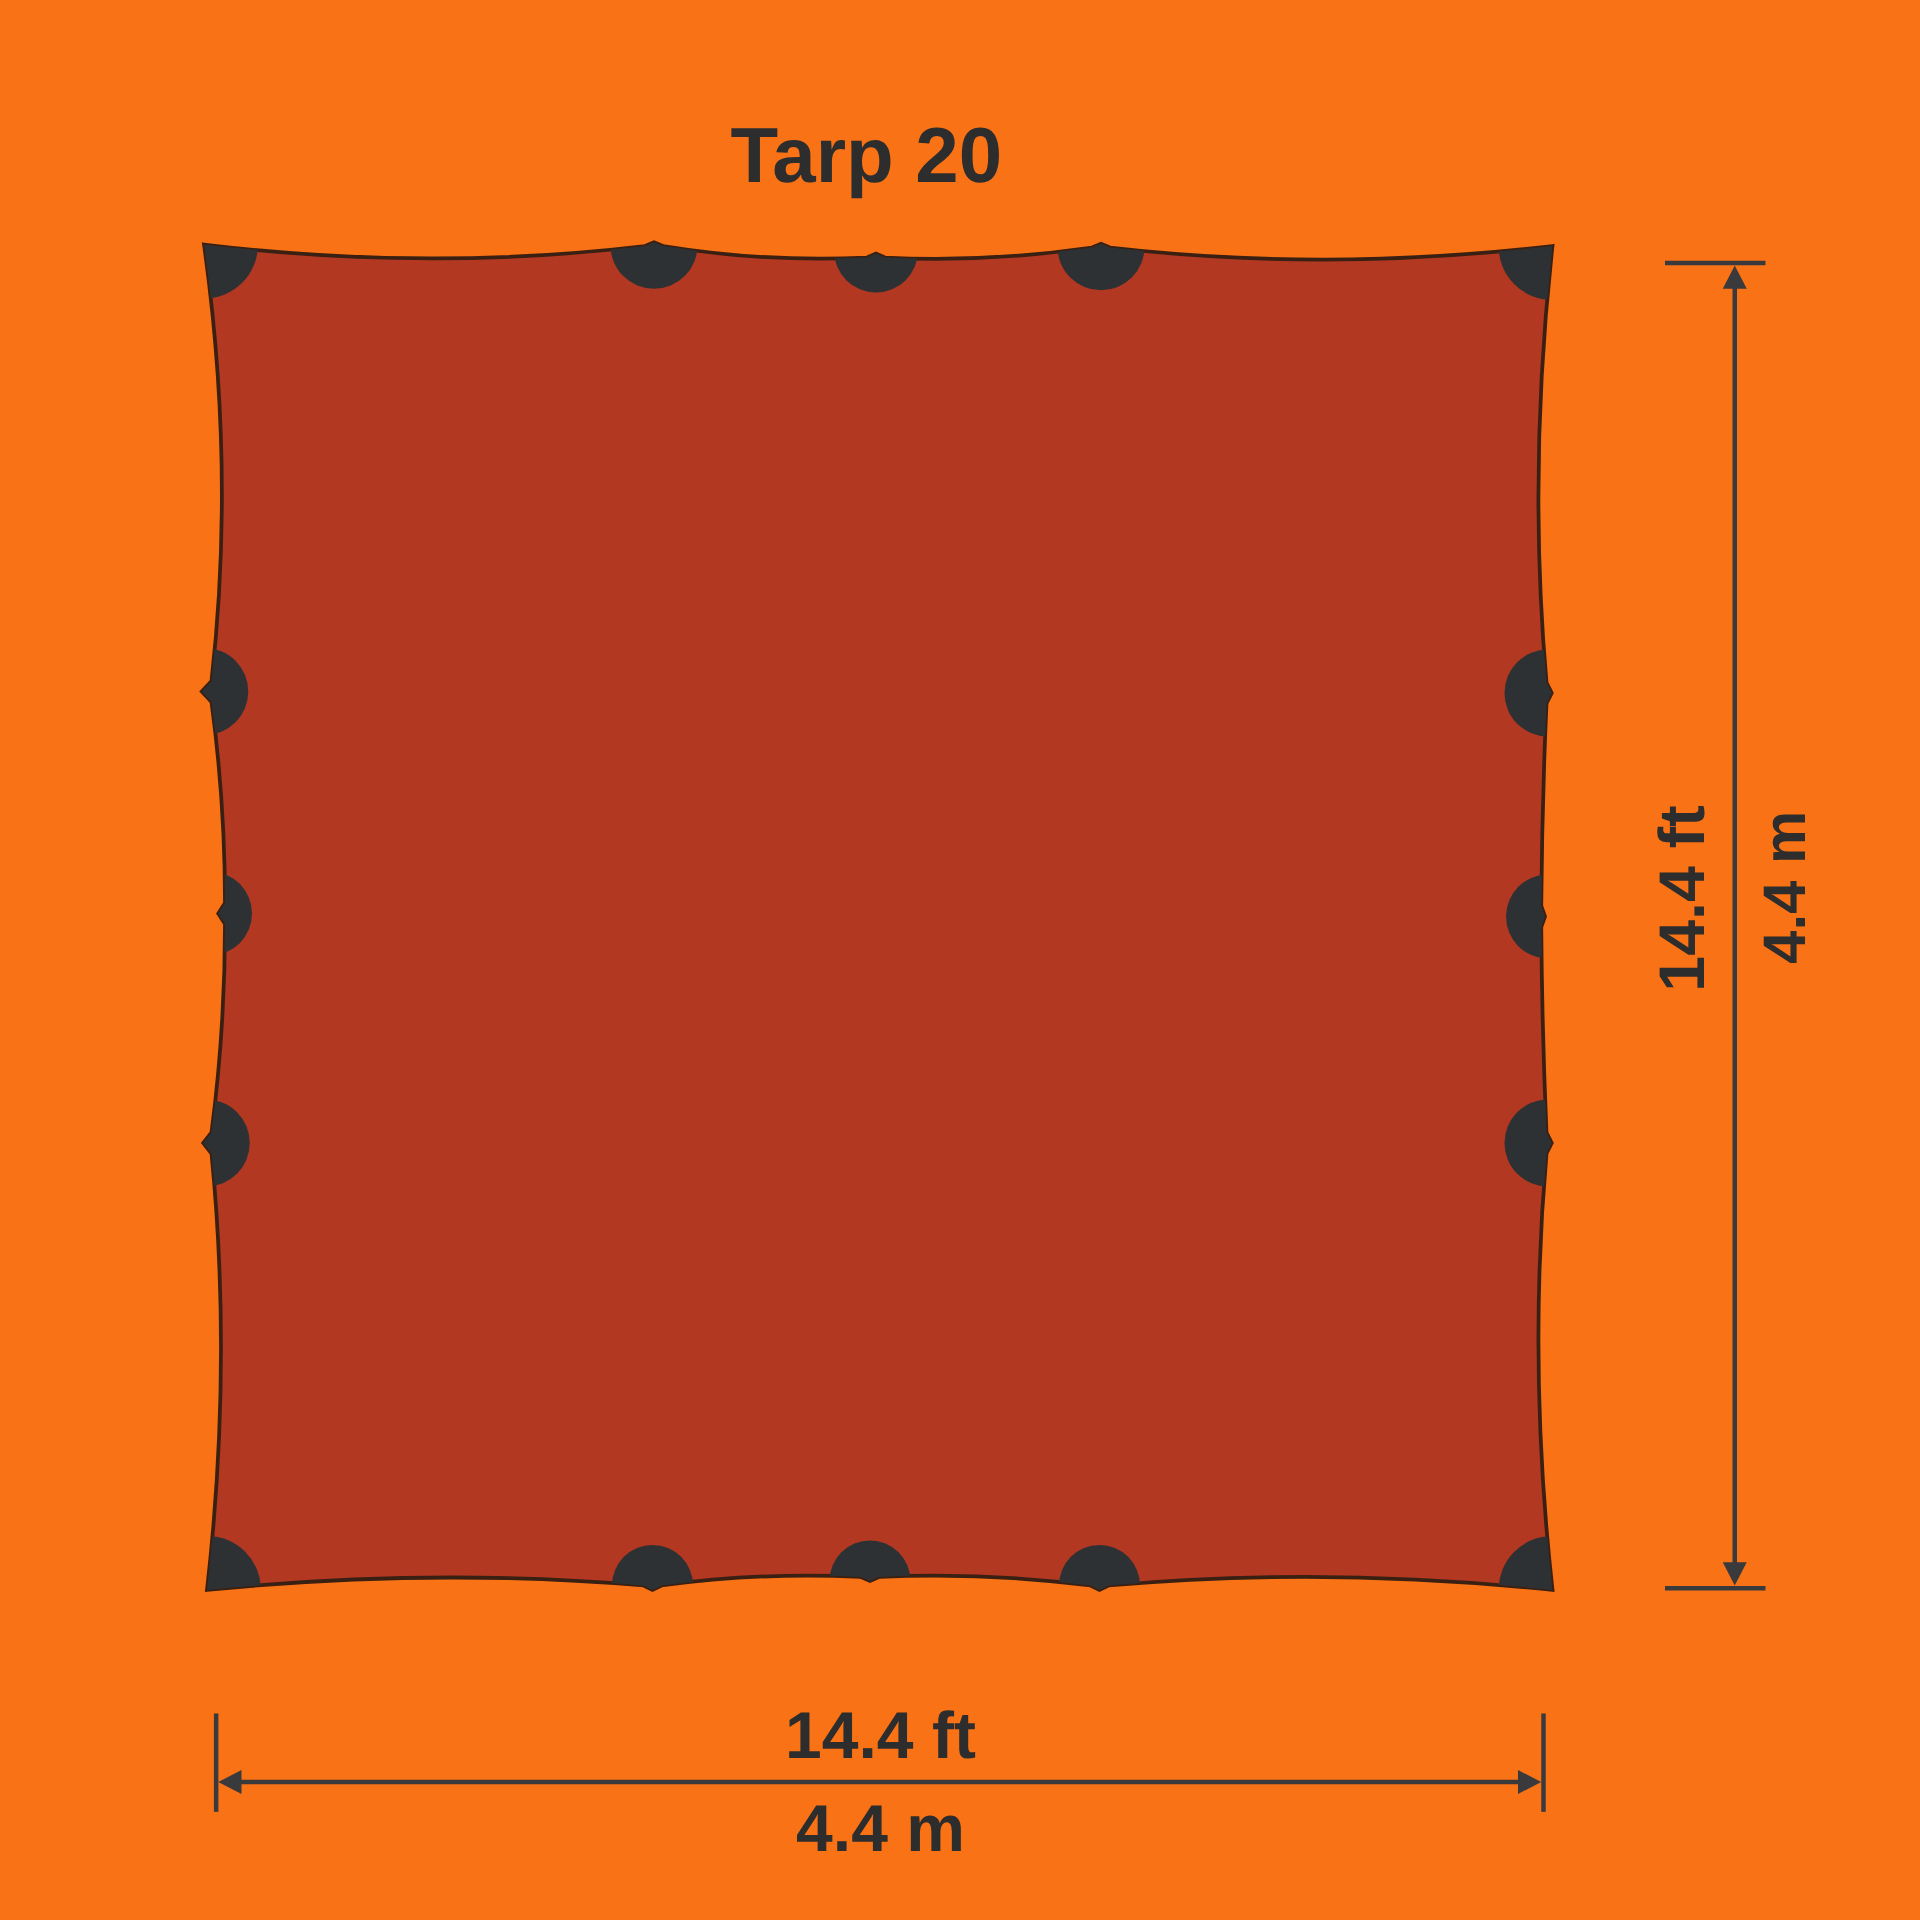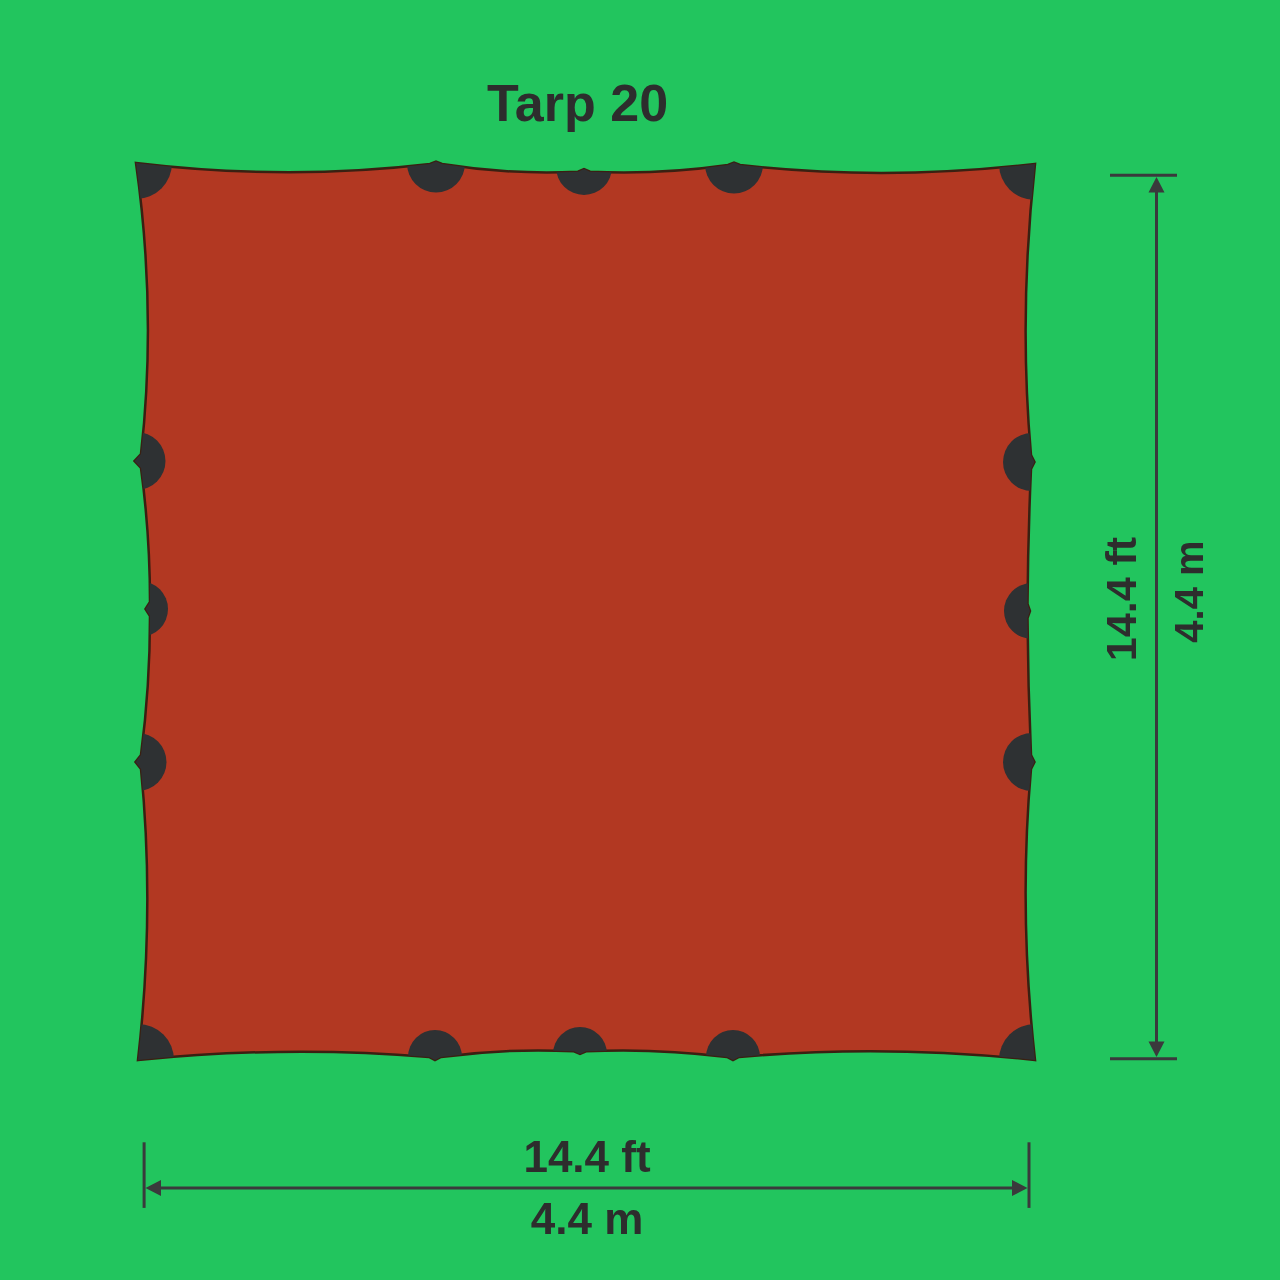--- a/index.html
+++ b/index.html
@@ -1,16 +1,16 @@
 <!DOCTYPE html>
 <html><head>
 <meta charset="utf-8">
 <style>
   html,body{margin:0;padding:0;background:#ffffff;}
-  .wrap{width:1280px;height:1280px;position:relative;background:#22c55e;}
+  .wrap{width:1280px;height:1280px;position:relative;background:#f97316;}
   svg{display:block;}
   text{font-family:"Liberation Sans",sans-serif;font-weight:bold;fill:#2d2d2d;}
 </style>
 </head>
 <body>
 <div class="wrap">
 <svg width="1280" height="1280" viewBox="0 0 1280 1280">
   <defs>
     <clipPath id="body">
       <path d="M 136,163

